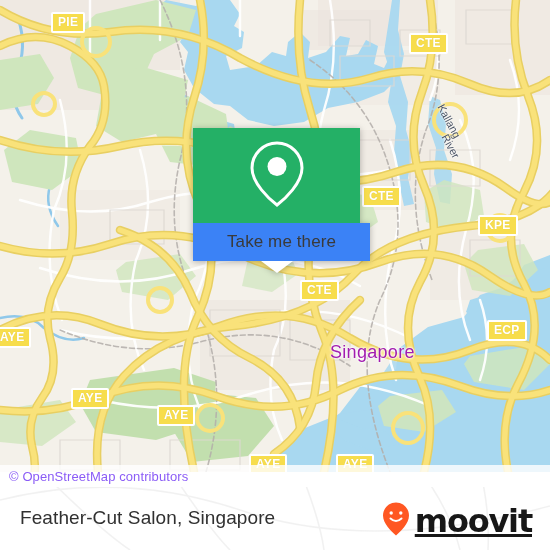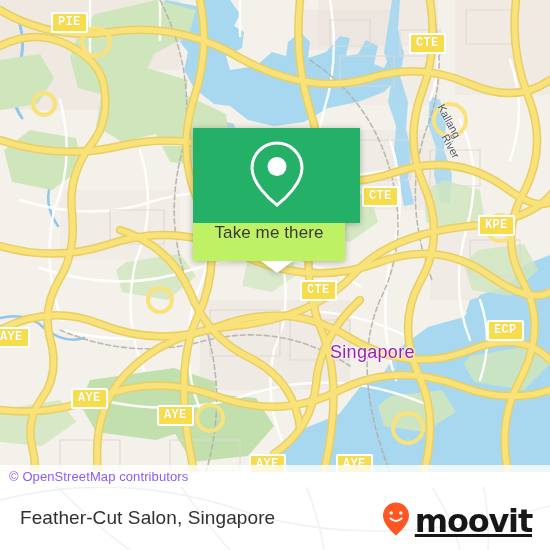--- a/index.html
+++ b/index.html
@@ -43,40 +43,39 @@
   
   #popup{
     position:absolute;left:193px;top:128px;width:167px;z-index:30;
     filter:drop-shadow(0 1px 3px rgba(0,0,0,.28));
   }
   #popup-body{
     width:167px;height:95px;background:#24b066;
     display:flex;align-items:center;justify-content:center;
   }
   #popup-footer{
-    width:152px;height:38px;background:#bef264;
-    display:flex;align-items:flex-start;justify-content:center;
+    width:177px;height:38px;background:#3b82f6;
+    display:flex;align-items:center;justify-content:center;
     font-size:17px;color:#3a3a3a;letter-spacing:.1px;
   }
   #popup-tail{
     position:absolute;left:68px;top:133px;width:0;height:0;
     border-left:16px solid transparent;border-right:16px solid transparent;
     border-top:12px solid #ffffff;
   }
 
   
   .shield{
     position:absolute;z-index:20;
     background:#f7dd4c;border:2px solid #ffffff;border-radius:2px;
     color:#ffffff;font-weight:bold;font-size:12px;
     display:flex;align-items:center;justify-content:center;
     padding:1px 5px 2px 5px;letter-spacing:.3px;
     text-shadow:0 0 1px rgba(0,0,0,.12);
     box-sizing:border-box;
-    font-family:Liberation Mono, monospace;
   }
 
   
   .maplabel{position:absolute;z-index:18;color:#4b4f58;white-space:nowrap;}
   #label-singapore{
     left:330px;top:342px;font-size:18px;color:#a21caf;letter-spacing:.3px;
     text-shadow:0 0 3px #fff,0 0 3px #fff,0 0 2px #fff;
   }
   .river-label{
     position:absolute;z-index:18;font-size:11px;color:#4c5566;

